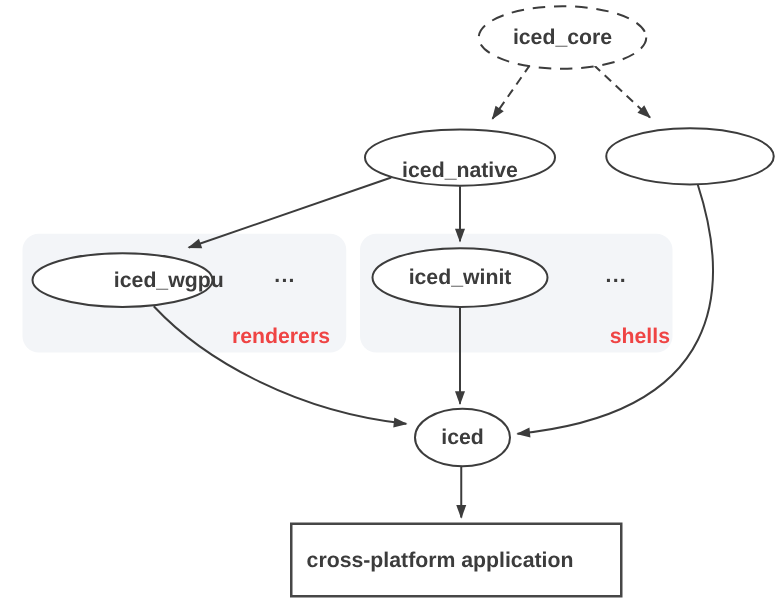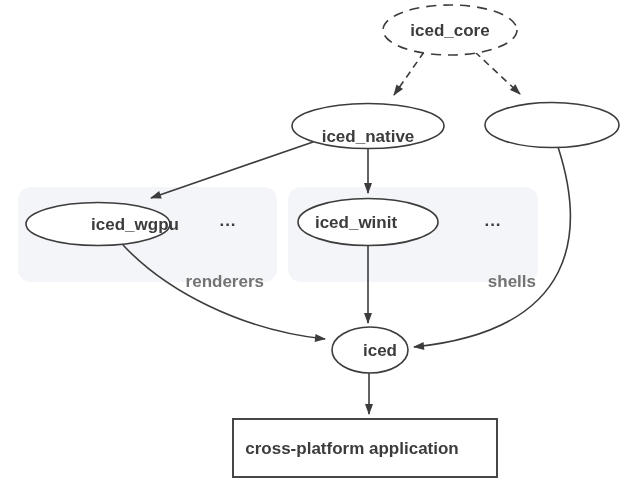--- a/index.html
+++ b/index.html
@@ -5,21 +5,21 @@
   html,body{margin:0;padding:0;background:#fff;}
   #canvas{
     position:relative;width:621px;height:483px;background:#fff;overflow:hidden;
     font-family:"Liberation Sans","DejaVu Sans",sans-serif;color:#3c3c3c;font-weight:bold;
   }
   #edges{position:absolute;left:0;top:0;width:621px;height:483px;}
   .lbl{
     position:absolute;transform:translate(-50%,-50%);
     font-size:17px;line-height:1;color:#3c3c3c;white-space:nowrap;
   }
-  .group-lbl{color:#737373;transform:translate(-100%,-50%);margin-top:12px;}
+  .group-lbl{color:#ef4444;transform:translate(-100%,-50%);}
   .dots{font-size:17px;letter-spacing:1px;}
 </style>
 </head>
 <body>
 
 <div id="canvas">
 
   <svg id="edges" viewBox="0 0 621 483" xmlns="http://www.w3.org/2000/svg">
     <defs>
       <marker id="arrow" markerWidth="13" markerHeight="11" refX="10.5" refY="5" orient="auto" markerUnits="userSpaceOnUse">
@@ -44,22 +44,22 @@
     <ellipse cx="552" cy="125" rx="67" ry="22.5" fill="#ffffff" stroke="#3c3c3c" stroke-width="1.6"></ellipse>
     <ellipse cx="98" cy="224" rx="72" ry="21.5" fill="#ffffff" stroke="#3c3c3c" stroke-width="1.6"></ellipse>
     <ellipse cx="368" cy="222" rx="70" ry="23.5" fill="#ffffff" stroke="#3c3c3c" stroke-width="1.6"></ellipse>
     <ellipse cx="370" cy="350" rx="38" ry="23" fill="#ffffff" stroke="#3c3c3c" stroke-width="1.6"></ellipse>
     <rect x="233" y="419" width="264" height="58" fill="#ffffff" stroke="#464646" stroke-width="2"></rect>
   </svg>
 
   <div class="lbl" style="left:450px;top:30px;">iced_core</div>
   <div class="lbl" style="left:368px;top:136px;">iced_native</div>
   <div class="lbl" style="left:91px;top:224px;margin-left:44px;">iced_wgpu</div>
-  <div class="lbl" style="left:356px;top:222px;">iced_winit</div>
-  <div class="lbl" style="left:380px;top:350px;">iced</div>
+  <div class="lbl" style="left:368px;top:222px;">iced_winit</div>
+  <div class="lbl" style="left:370px;top:350px;">iced</div>
   <div class="lbl" style="left:352px;top:448px;">cross-platform application</div>
 
   <div class="lbl dots" style="left:228px;top:220px;">...</div>
   <div class="lbl dots" style="left:493px;top:220px;">...</div>
 
   <div class="lbl group-lbl" style="left:264px;top:269px;">renderers</div>
   <div class="lbl group-lbl" style="left:536px;top:269px;">shells</div>
 
 </div>
 

